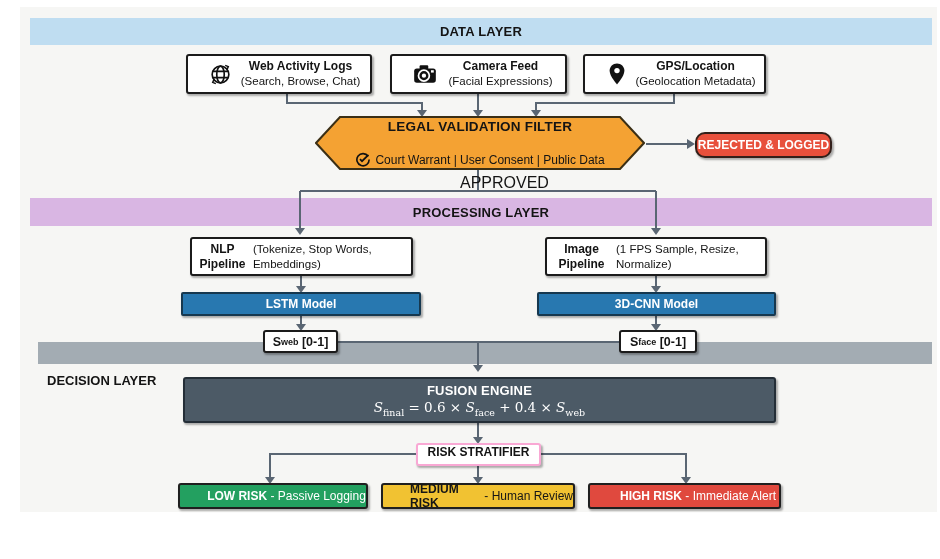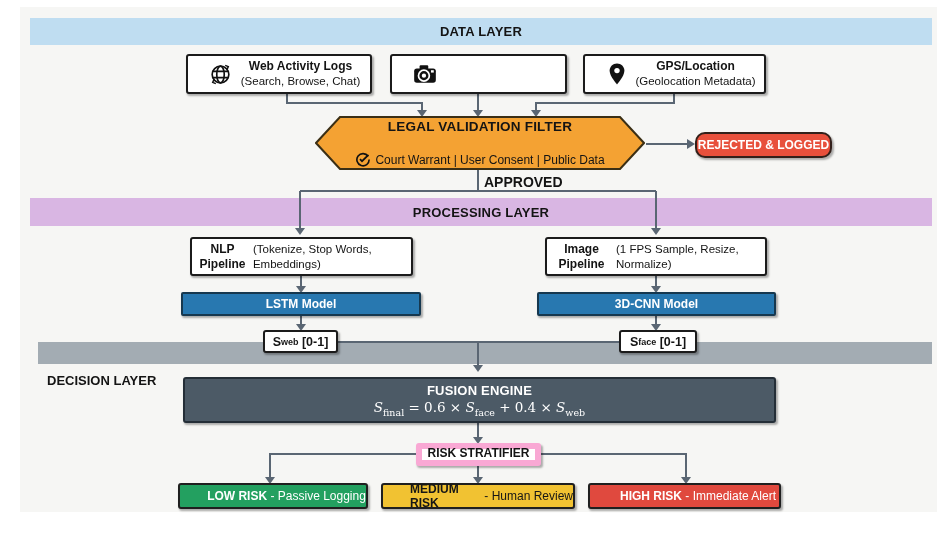--- a/index.html
+++ b/index.html
@@ -27,21 +27,21 @@
   .hex-wrap { position:absolute; left:315px; top:116px; width:330px; height:54px; z-index:4; }
   .hex-text { position:absolute; left:0; top:0; width:330px; height:54px; display:flex;
               flex-direction:column; align-items:center; justify-content:center; z-index:5; }
   .hex-title { font-weight:bold; font-size:13.5px; letter-spacing:.2px; }
   .hex-sub { font-size:12px; display:flex; align-items:center; gap:5px; margin-top:18px; }
 
   .rejected { position:absolute; left:695px; top:132px; width:137px; height:26px;
               background:#e8503c; border:2px solid #33201a; border-radius:10px; color:#ffffff;
               font-weight:bold; font-size:12px; display:flex; align-items:center; justify-content:center;
               box-shadow:1.5px 2px 2px rgba(0,0,0,.30); z-index:4; }
-  .approved { position:absolute; left:484px; top:174px; font-weight:bold; font-size:14px; z-index:4; }
+  .approved { position:absolute; left:460px; top:174px; font-weight:normal; font-size:16px; z-index:4; }
 
   .pipe { top:237px; height:39px; flex-direction:row; justify-content:center; line-height:1.25; }
   .pipe .t { font-weight:bold; font-size:12px; text-align:center; }
   .pipe .s { font-size:11.5px; text-align:left; }
 
   .model { position:absolute; top:292px; height:24px; background:#2878b0; border:2px solid #16384f;
            border-radius:2px; color:#fff; font-weight:bold; font-size:12px;
            display:flex; align-items:center; justify-content:center;
            box-shadow:1.5px 2px 2px rgba(0,0,0,.30); z-index:4; }
 
@@ -56,22 +56,22 @@
   .fusion { position:absolute; left:183px; top:377px; width:593px; height:46px; background:#4c5a66;
             border:2px solid #242e37; border-radius:3px; color:#fff; display:flex; flex-direction:column;
             align-items:center; justify-content:center; box-shadow:1.5px 2px 2px rgba(0,0,0,.30); z-index:4; }
   .fusion .t { font-weight:bold; font-size:13px; letter-spacing:.2px; }
   .formula { font-family:"DejaVu Serif", serif; font-size:13.5px; margin-top:1px; }
   .formula span { white-space:pre; }
   .formula .var { font-style:italic; }
   .formula sub { font-size:9.5px; font-style:normal; }
 
   .strat { position:absolute; left:416px; top:443px; width:125px; height:23px; background:#fff;
-           border:6px solid #f9a8d4; border-radius:3px; font-weight:bold; font-size:12px;
-           display:flex; align-items:flex-end; justify-content:center;
+           border:2px solid #f9a8d4; border-radius:3px; font-weight:bold; font-size:12px;
+           display:flex; align-items:flex-start; justify-content:center;
            box-shadow:1.5px 2px 2px rgba(0,0,0,.30); z-index:4; }
 
   .risk { position:absolute; top:483px; height:26px; border:2px solid #1f1f1f; border-radius:3px;
           font-size:12px; display:flex; align-items:center; justify-content:center;
           box-shadow:1.5px 2px 2px rgba(0,0,0,.30); z-index:4; }
   .risk b { font-weight:bold;margin-left:27px; }
   .risk span { white-space:pre; }
   .risk-low { left:178px; width:190px; background:#23a060; color:#fff; }
   .risk-med { left:381px; width:194px; background:#f1c232; color:#161616; }
   .risk-high { left:588px; width:193px; background:#e0493e; color:#fff; }
@@ -153,20 +153,24 @@
   <div class="wbox src" style="left:390px;width:177px;">
     <span class="icon">
       <svg width="26" height="26" viewBox="0 0 24 24">
         <rect x="2" y="7" width="20" height="13" rx="2.5" fill="#111"></rect>
         <rect x="7" y="4" width="8" height="5" rx="1" fill="#111"></rect>
         <circle cx="11" cy="13.5" r="5" fill="#111" stroke="#fff" stroke-width="1.6"></circle>
         <circle cx="11" cy="13.5" r="2" fill="#fff"></circle>
         <rect x="17.5" y="8.5" width="2.6" height="2.2" fill="#fff"></rect>
       </svg>
     </span>
+    <span class="txt">
+      <div class="t">Camera Feed</div>
+      <div class="s">(Facial Expressions)</div>
+    </span>
   </div>
 
   <div class="wbox src" style="left:583px;width:183px;">
     <span class="icon">
       <svg width="24" height="24" viewBox="0 0 24 24">
         <path d="M12 1.5 c-4.2 0 -7.4 3.2 -7.4 7.3 0 5.3 7.4 13.7 7.4 13.7 s7.4 -8.4 7.4 -13.7 c0 -4.1 -3.2 -7.3 -7.4 -7.3 z" fill="#111"></path>
         <circle cx="12" cy="8.6" r="2.7" fill="#fff"></circle>
       </svg>
     </span>
     <span class="txt">

